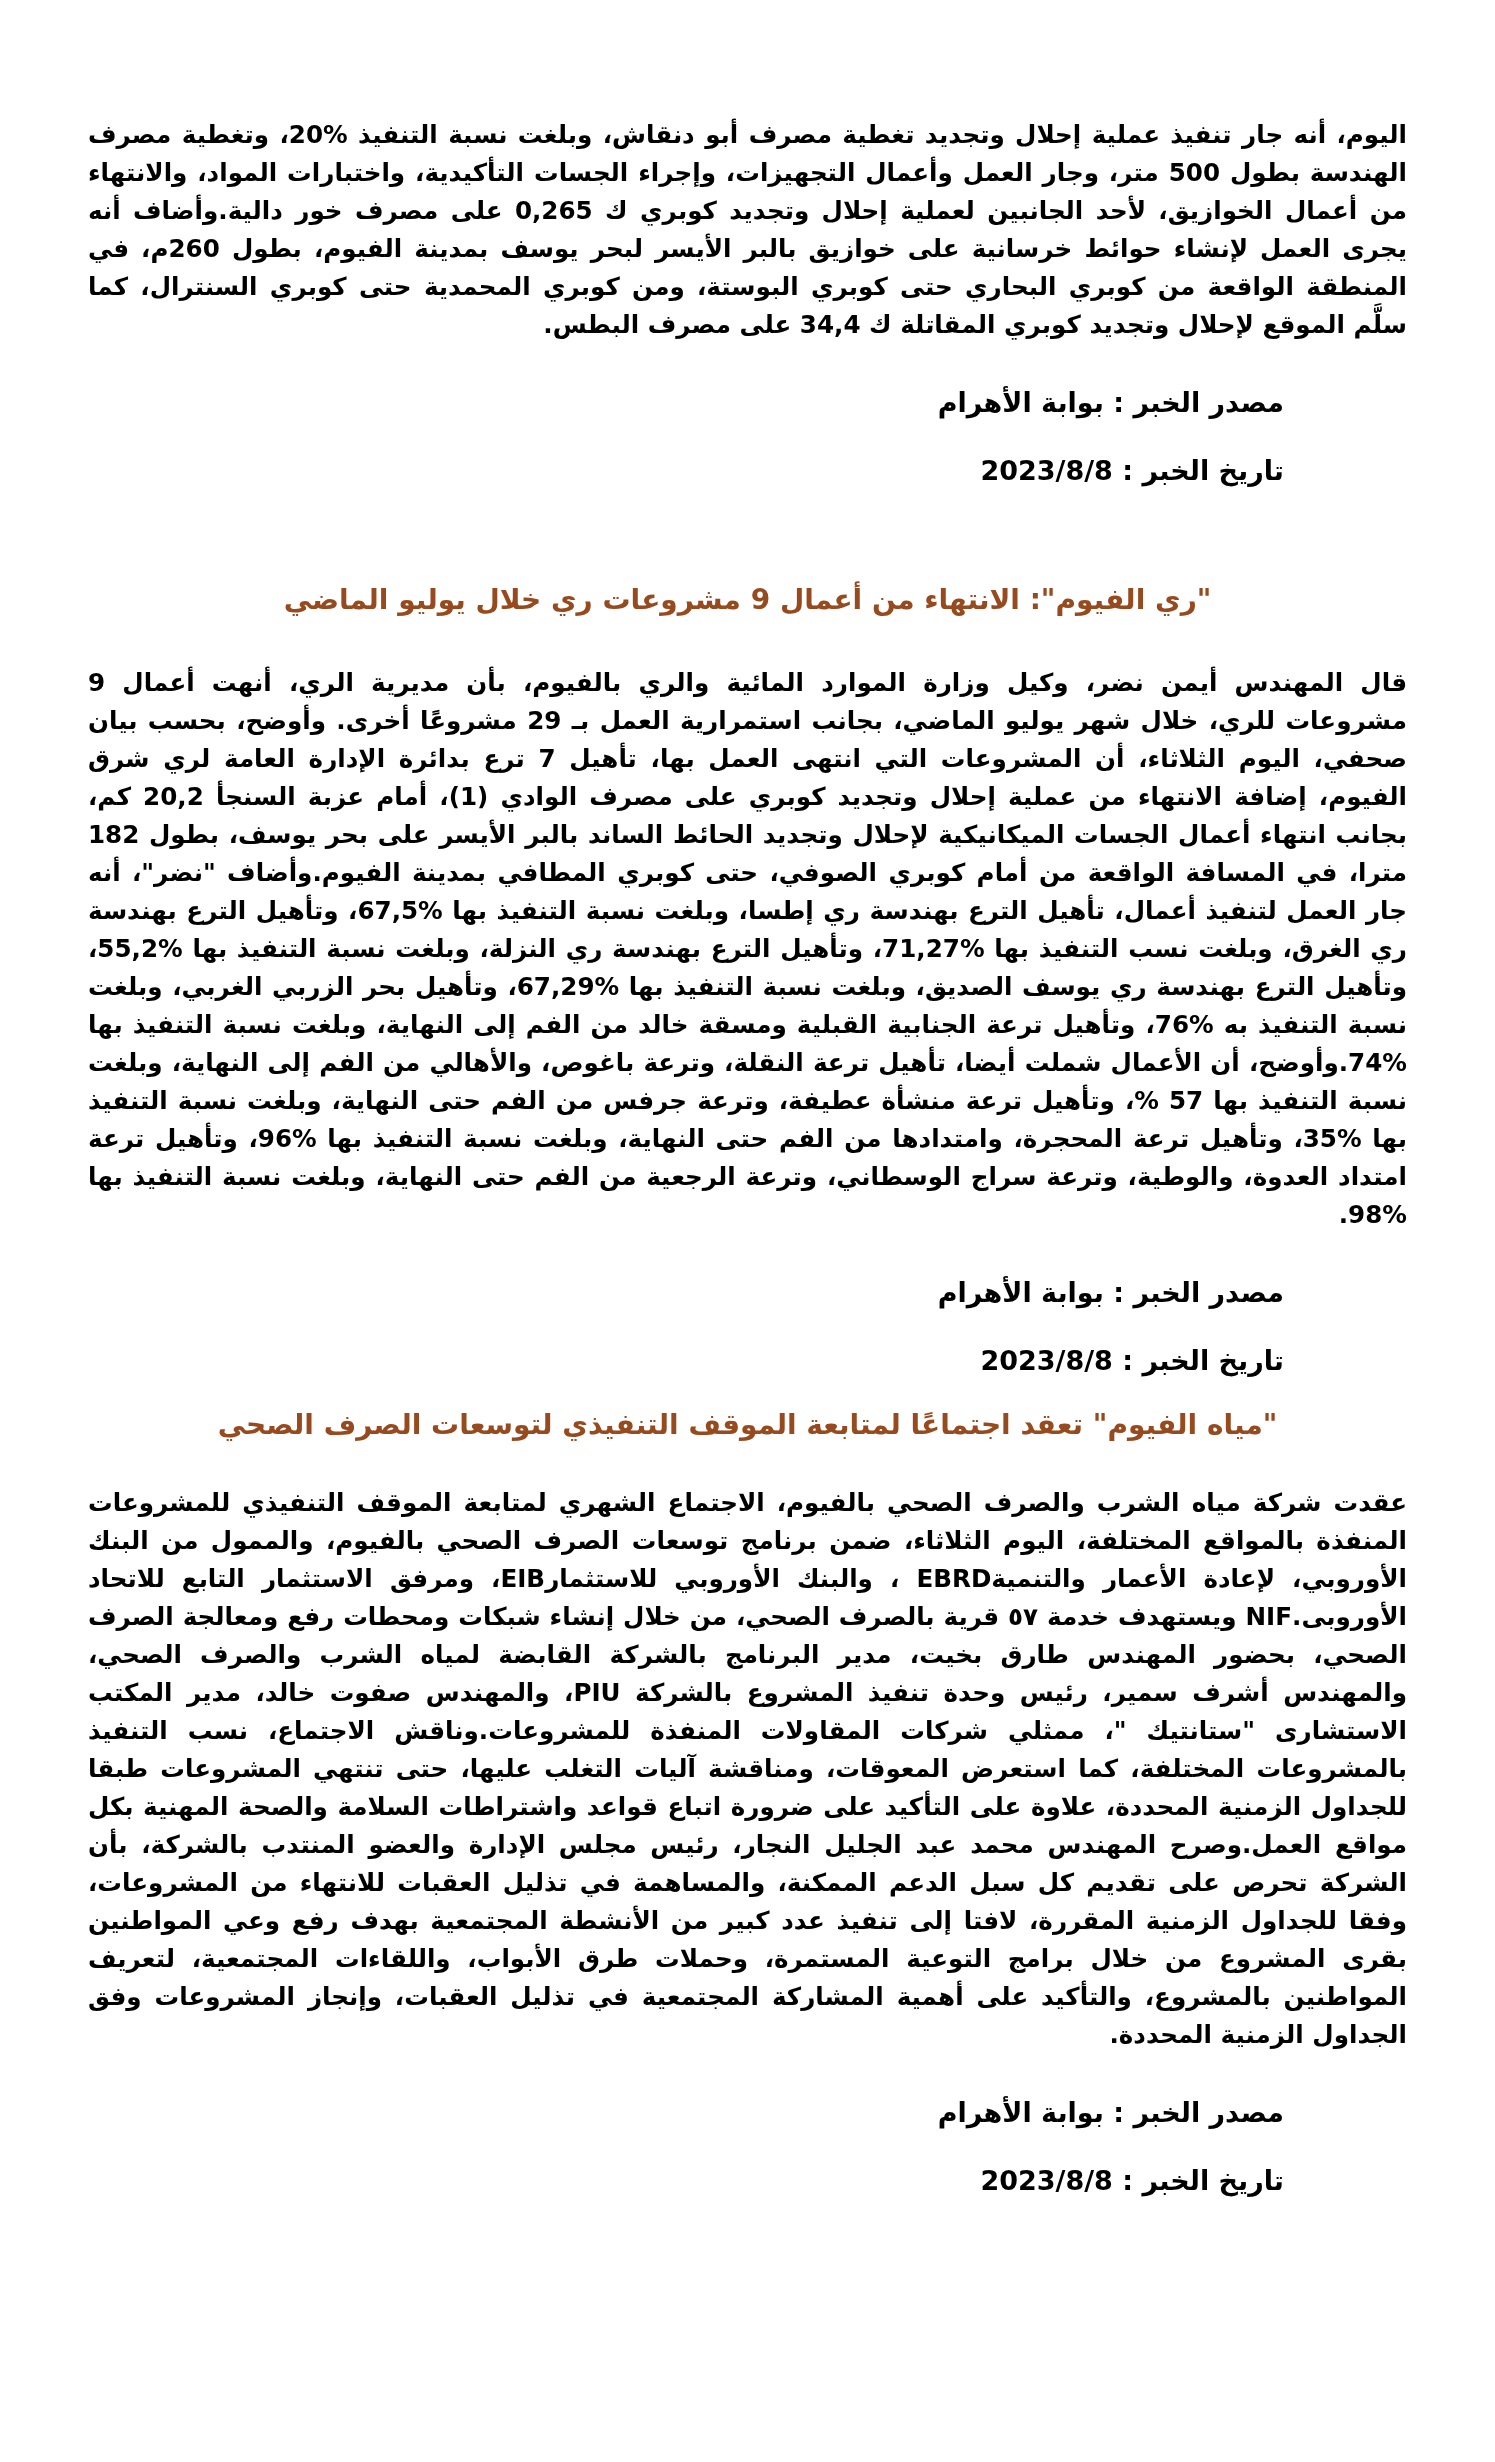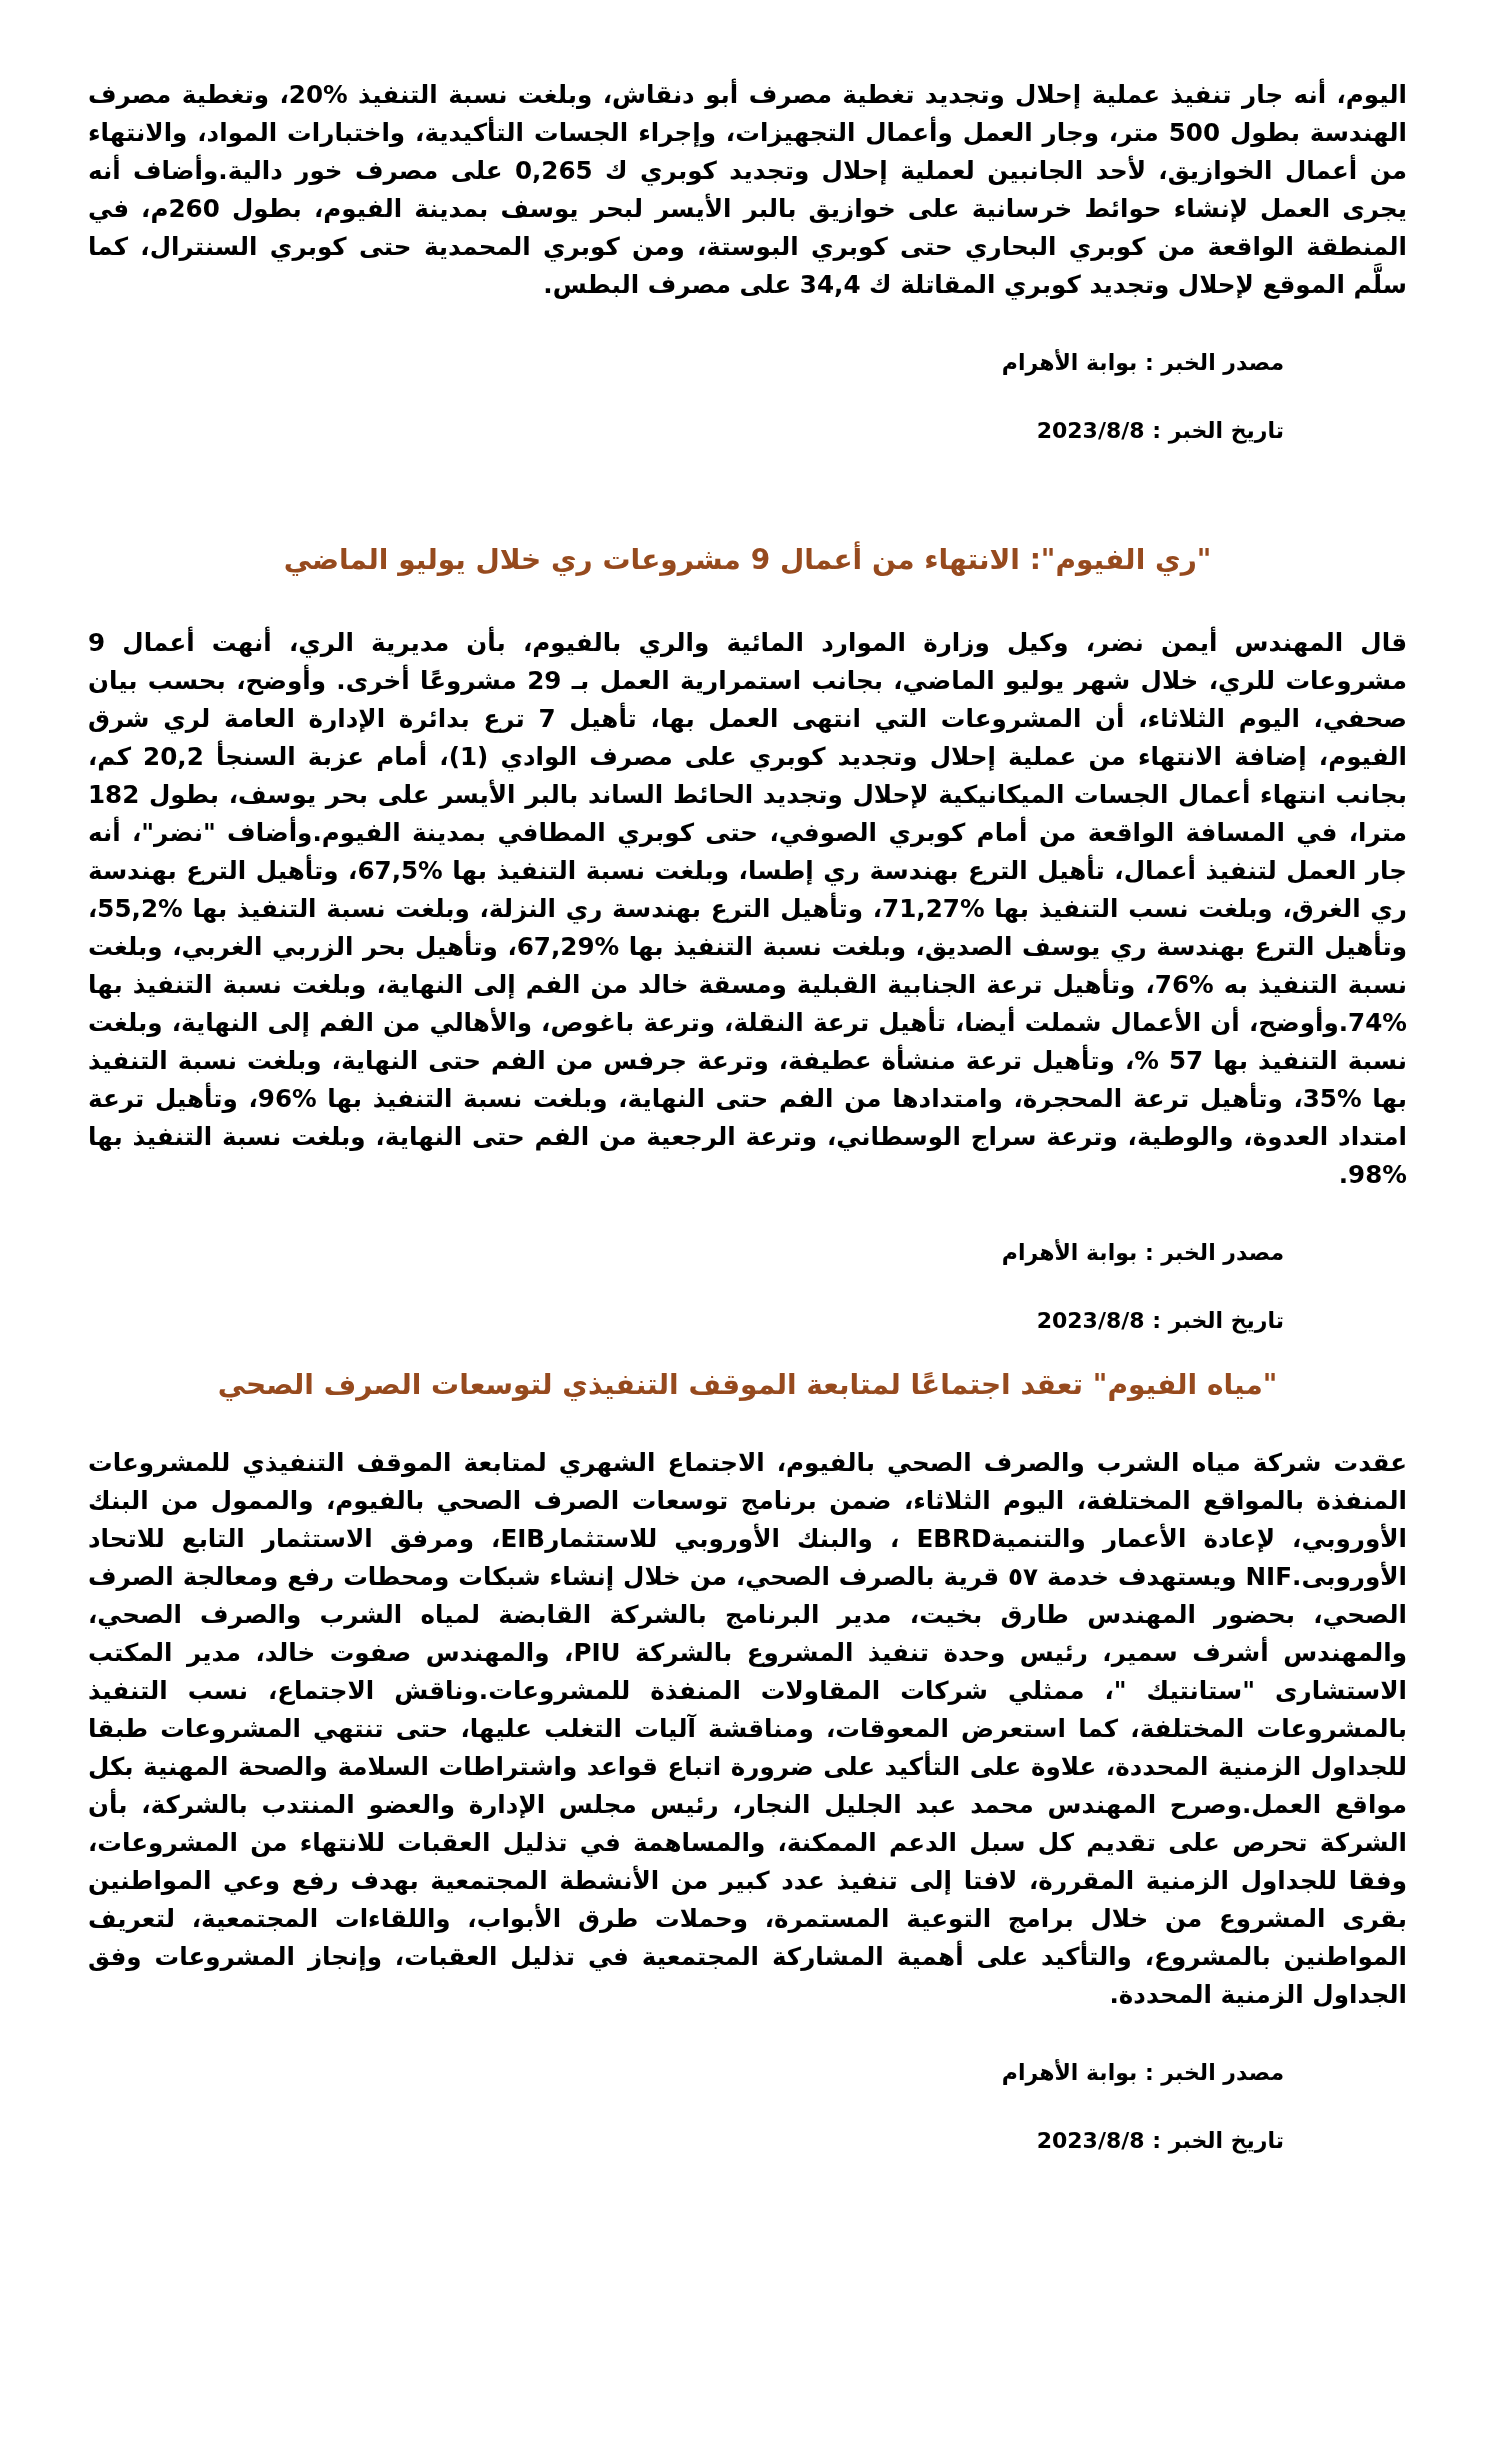--- a/index.html
+++ b/index.html
@@ -9,21 +9,21 @@
   }
   body {
     width: 1495px;
     height: 2462px;
     overflow: hidden;
     font-family: "DejaVu Sans", sans-serif;
     color: #000000;
   }
   .page {
     direction: rtl;
-    padding: 76px 88px 0 88px;
+    padding: 116px 88px 0 88px;
     box-sizing: border-box;
     width: 1495px;
   }
   .article { margin: 0; }
   .article-body {
     margin: 0;
     font-size: 24.6px;
     font-weight: bold;
     line-height: 38px;
     text-align: justify;
@@ -35,21 +35,21 @@
     font-size: 28px;
     font-weight: bold;
     line-height: 40px;
     text-align: center;
     color: #964A1E;
   }
   .headline.gap-before-lg { margin-top: 90px; margin-bottom: 44px; }
   .headline.gap-before-sm { margin-top: 24.6px;  margin-bottom: 39px; }
   .meta {
     margin: 0;
-    font-size: 22px;
+    font-size: 27px;
     font-weight: bold;
     line-height: 38px;
     text-align: right;
     padding-left: 0;
     padding-right: 123px;
     color: #000000;
   }
   .meta.source { margin-top: 40px; }
   .meta.date   { margin-top: 30px; text-align: right; }
 </style>

